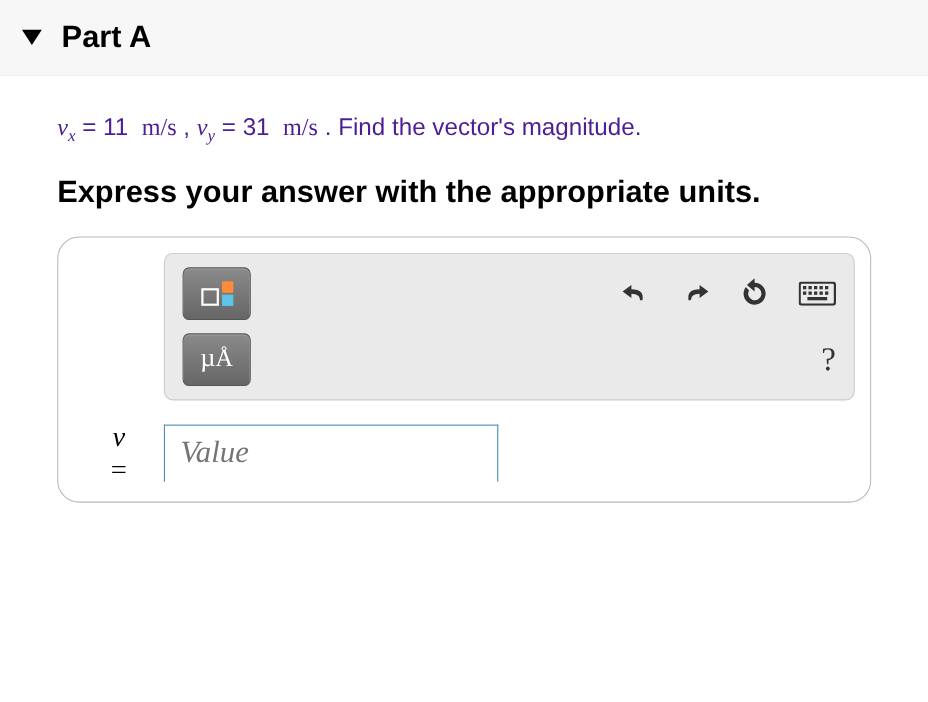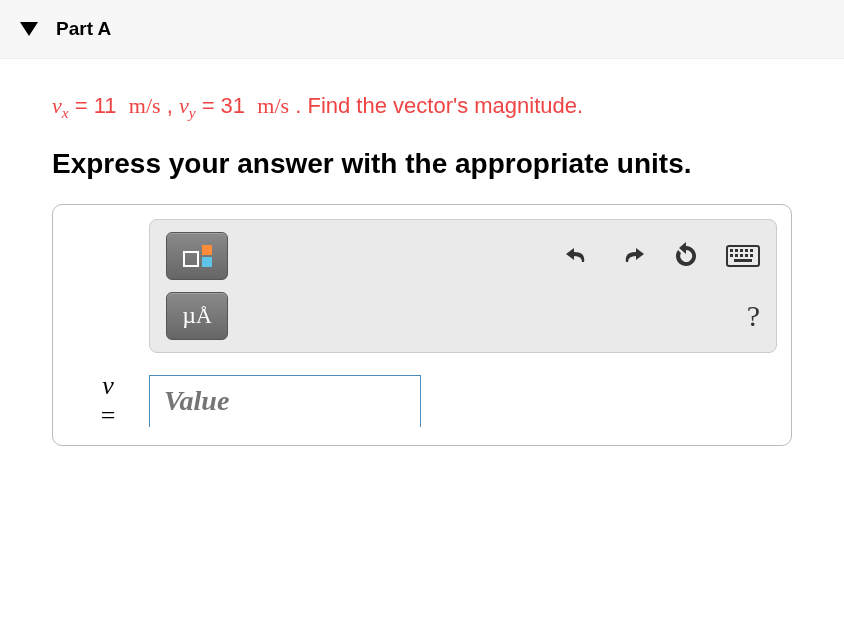--- a/index.html
+++ b/index.html
@@ -13,49 +13,49 @@
       border-bottom: 1px solid #eee;
     }
     .caret-down {
       width: 0; height: 0;
       border-left: 9px solid transparent;
       border-right: 9px solid transparent;
       border-top: 14px solid #000;
       margin-right: 18px;
     }
     .title {
-      font-size: 19px;
+      font-size: 28px;
       font-weight: bold;
       color: #000;
     }
     
     .content {
       padding: 32px 52px 20px 52px;
     }
     
     .problem-text {
       font-size: 22px;
-      color: #ef4444;
+      color: #4c1d95;
       line-height: 1.4;
       margin-bottom: 24px;
     }
     .problem-text .var { font-style: italic; font-family: 'Times New Roman', serif; }
     .problem-text .sub { font-style: italic; font-size: 0.7em; vertical-align: sub; font-family: 'Times New Roman', serif; }
     .problem-text .unit { font-family: 'Times New Roman', serif; }
     
     .instruction {
       font-size: 28px;
       font-weight: bold;
       color: #000;
       margin-bottom: 24px;
     }
     
     .answer-box {
       border: 1px solid #bbb;
-      border-radius: 10px;
+      border-radius: 20px;
       padding: 14px;
     }
     
     .toolbar {
       background: #eaeaea;
       border: 1px solid #ccc;
       border-radius: 8px;
       padding: 12px 16px;
       margin-left: 82px;
     }
@@ -133,31 +133,30 @@
       font-style: italic;
       font-size: 26px;
       color: #000;
     }
     .answer-label .eq { font-style: normal; display: block; }
     .fields-col {
       display: flex;
       flex-direction: column;
     }
     .field {
-      width: 272px;
+      width: 304px;
       height: 52px;
       border: 1px solid #4a8db8;
       background: #fff;
       font-family: 'Times New Roman', serif;
       font-style: italic;
       font-size: 28px;
       color: #8b5cf6;
       padding: 0 14px;
       outline: none;
-      font-weight: bold;
     }
     .field.value { border-bottom: none; }
     
     svg { display: block; }
   </style>
 </head>
 <body>
 
 <div class="header">
   <div class="caret-down"></div>

